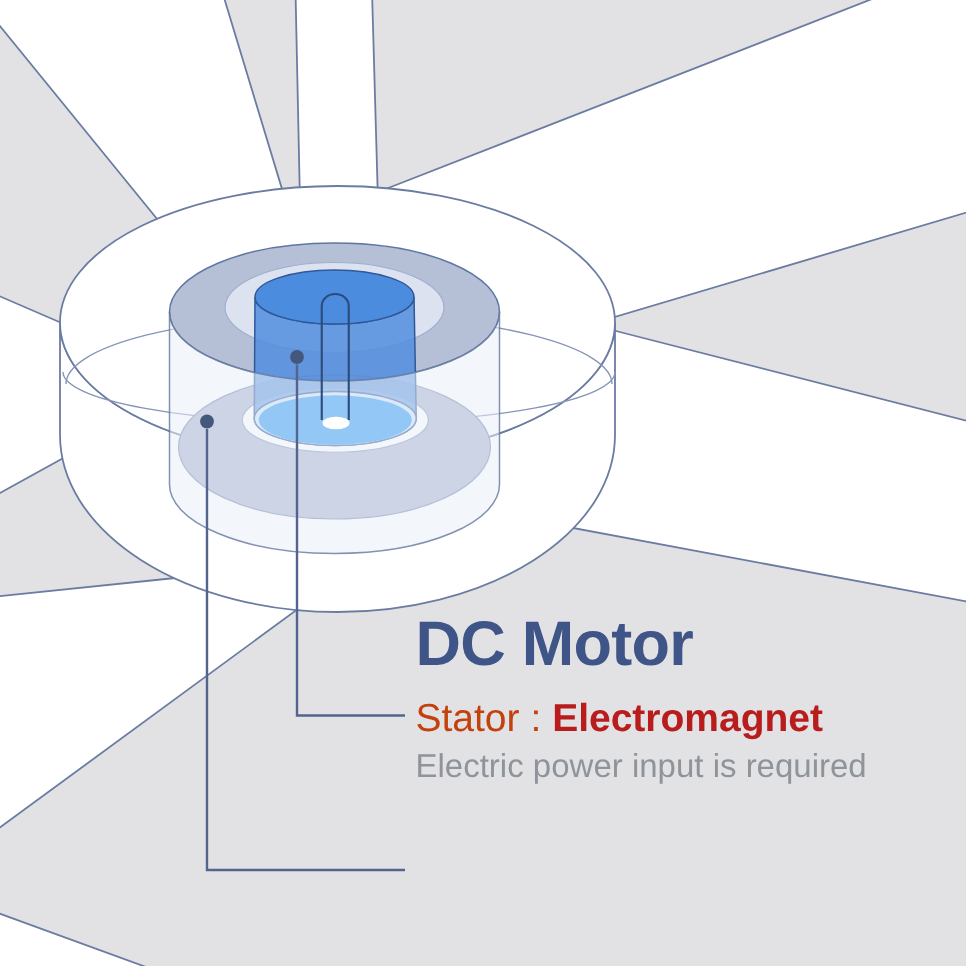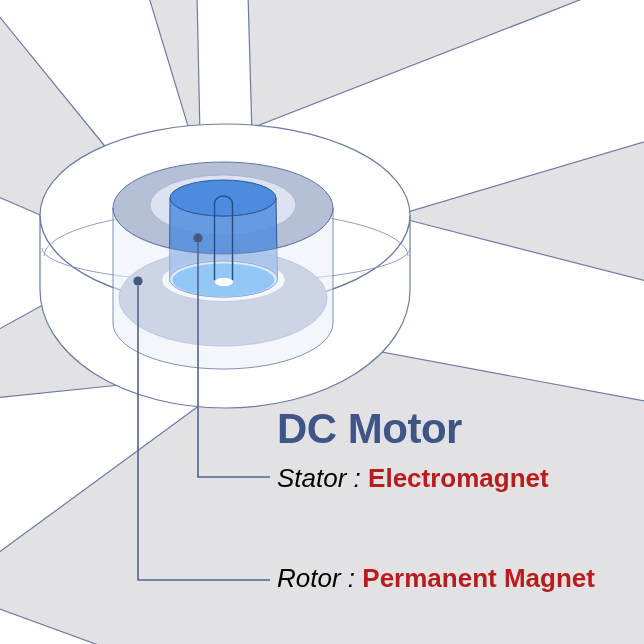--- a/index.html
+++ b/index.html
@@ -16,21 +16,21 @@
     top:407px;
     font-size:42px;
     font-weight:bold;
     letter-spacing:-0.5px;
     color:#3f5588;
     line-height:1.05;
   }
   .labelline{font-size:26px;line-height:1.1;white-space:nowrap;}
   .stator-line{top:464px;}
   .rotor-line{top:564px;}
-  .label-gray{color:#000000;font-weight:400;margin-right:0.28em;font-style:italic;}
+  .label-gray{color:#c2410c;font-weight:400;margin-right:0.28em;}
   .label-value{color:#b91c1c;font-weight:bold;}
   .note{
     top:497px;
     font-size:22px;
     line-height:27px;
     color:#8f949b;
     font-weight:400;
   }
 </style>
 </head>
@@ -88,19 +88,17 @@
     <circle cx="138" cy="281" r="4.6" stroke="none" fill="#44577d"></circle>
   </svg>
 
   <div class="textblock title">DC Motor</div>
 
   <div class="textblock labelline stator-line">
     <span class="label-gray">Stator :</span><span class="label-value">Electromagnet</span>
   </div>
 
   <div class="textblock note">
+    <div>Electric power input is required</div>
   </div>
 
-  <div class="textblock labelline rotor-line">
-    <span class="label-gray">Rotor :</span><span class="label-value">Permanent Magnet</span>
-  </div>
 
 </div>
 
 </body></html>

